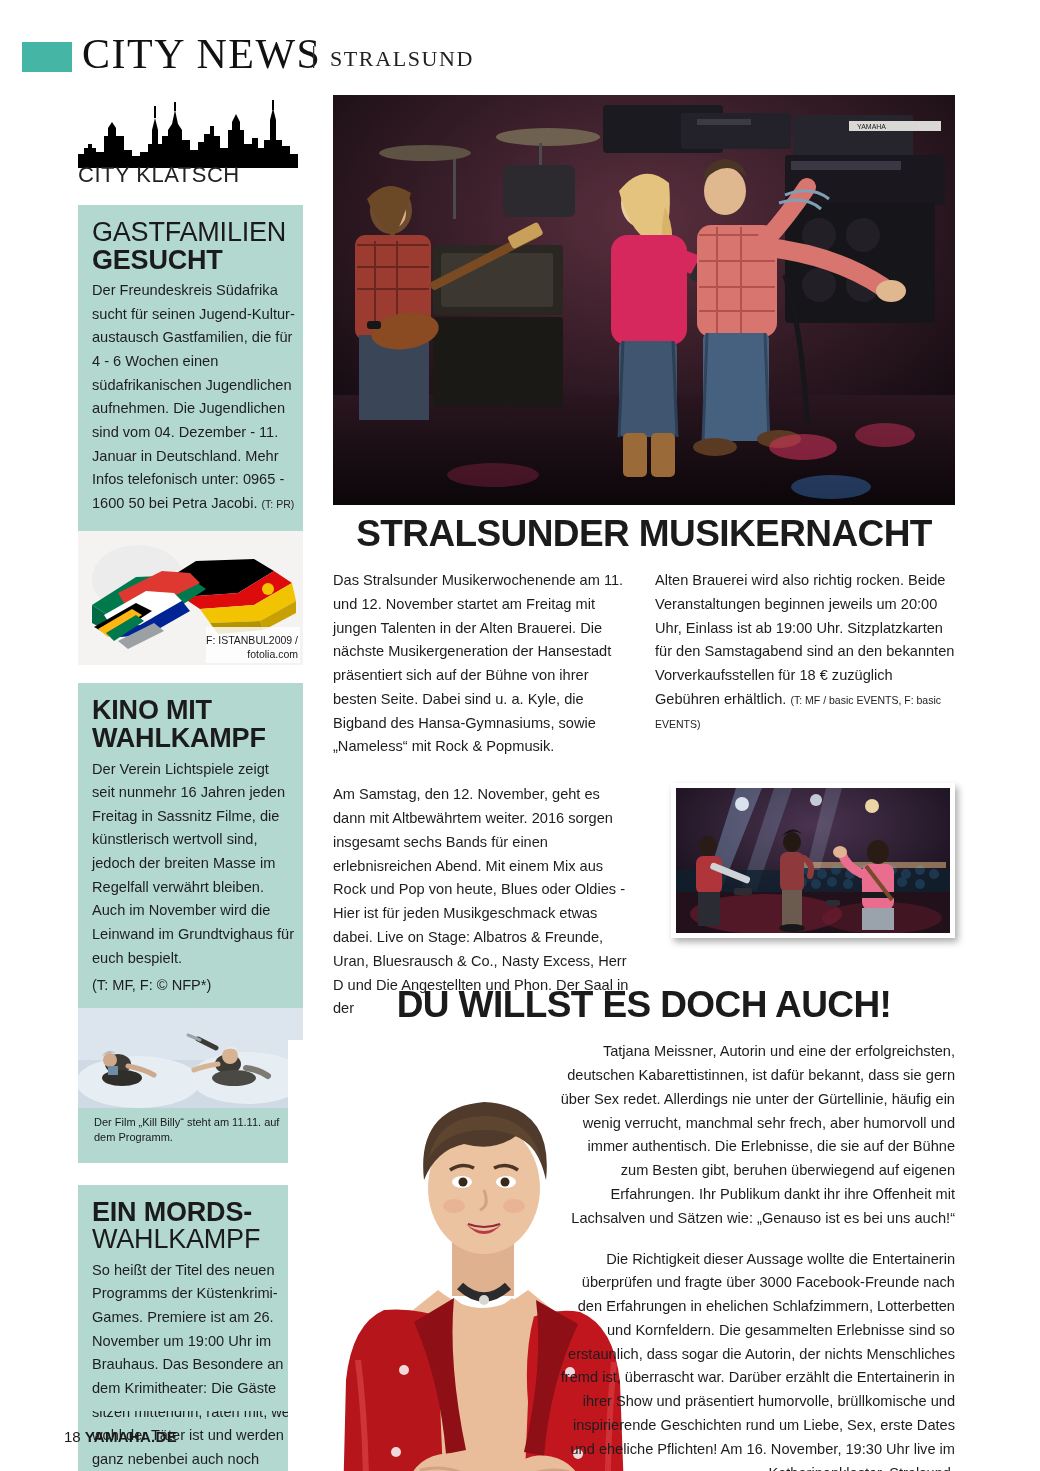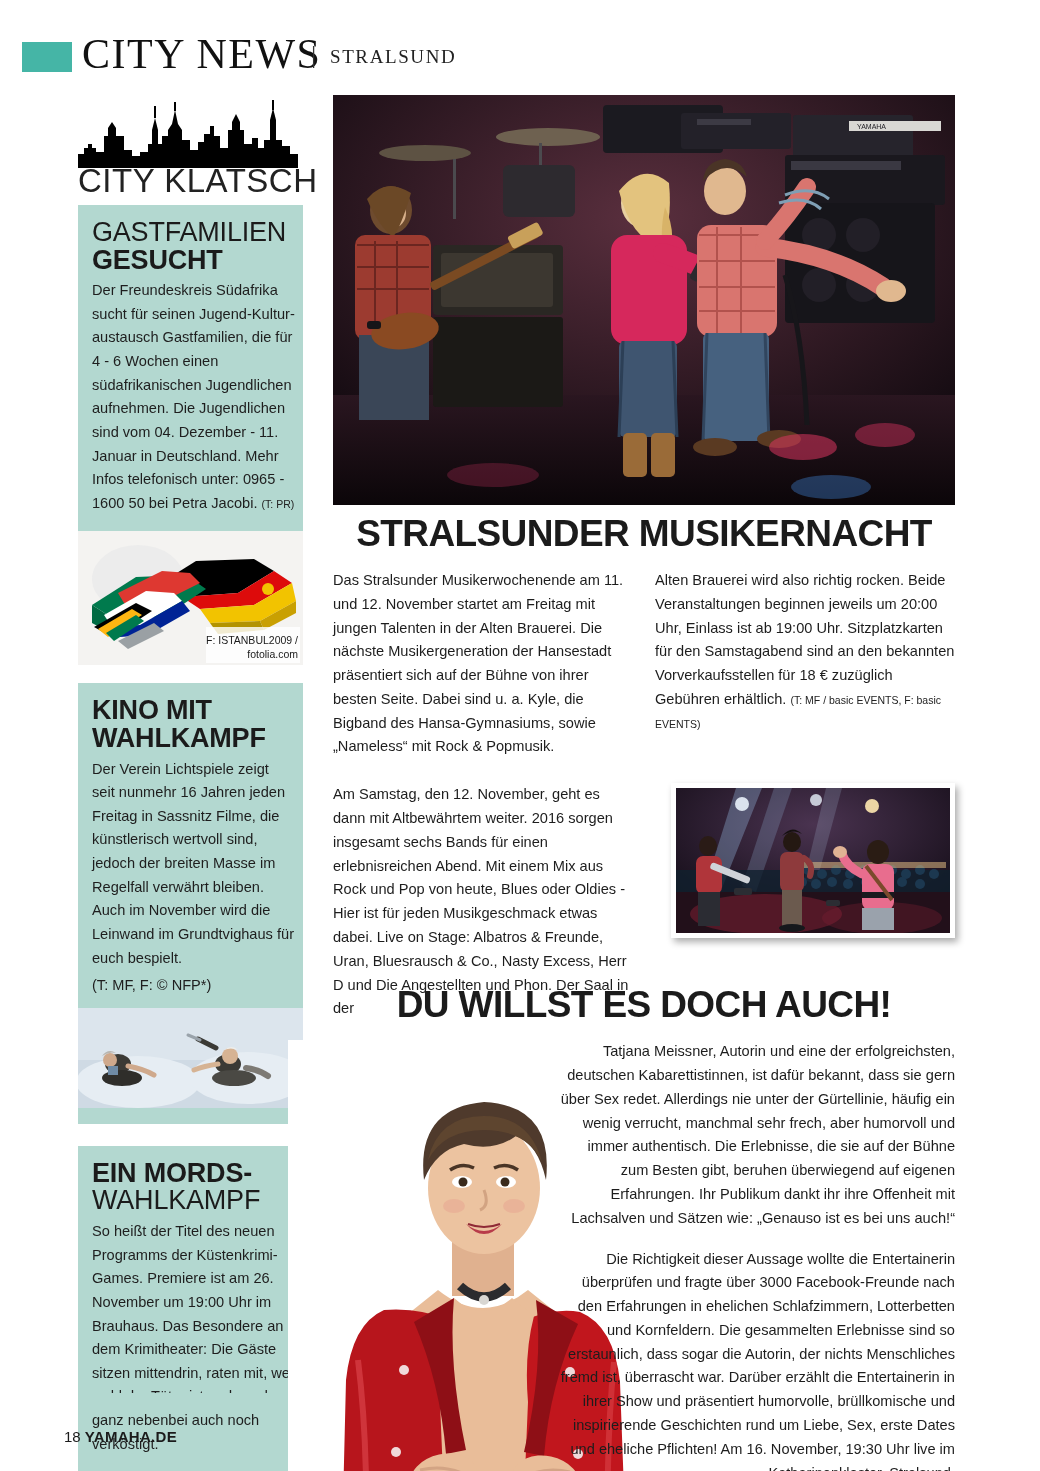--- a/index.html
+++ b/index.html
@@ -22,31 +22,31 @@
     font-family: "Liberation Serif", serif;
     font-size: 42px; letter-spacing: 1.5px; color: #111; white-space: nowrap;
   }
   .mast-sep {
     position: absolute; left: 311px; top: 4px;
     font-family: "Liberation Serif", serif; font-size: 26px; color: #333;
   }
   .mast-sub {
     position: absolute; left: 330px; top: 10px;
     font-family: "Liberation Serif", serif;
-    font-size: 19px; letter-spacing: 1.6px; color: #222; white-space: nowrap;
+    font-size: 22px; letter-spacing: 1.6px; color: #222; white-space: nowrap;
   }
 
   
   .sidebar { position: absolute; left: 78px; top: 100px; width: 225px; }
 
   .klatsch-logo { position: relative; width: 222px; height: 105px; }
   .skyline { position: absolute; left: 0; top: 0; width: 220px; height: 68px; }
   .klatsch-word {
     position: absolute; left: 0; top: 62px;
-    font-size: 33px; letter-spacing: 0.5px; color: #222; white-space: nowrap;
+    font-size: 22px; letter-spacing: 0.5px; color: #222; white-space: nowrap;
     font-family: "Liberation Sans", sans-serif; font-weight: 300;
   }
 
   .panel { background: #b3d8d0; padding: 14px 8px 16px 14px; }
 
   .panel h2 {
     font-size: 27px; line-height: 1.02; color: #1b1b1b;
     font-weight: 400; letter-spacing: -0.2px; margin-bottom: 2px;
   }
   .panel h2 .bold { font-weight: 700; display: block; }
@@ -209,20 +209,21 @@
           <ellipse cx="150" cy="56" rx="13" ry="10" fill="#3b3a35"></ellipse>
           <ellipse cx="152" cy="48" rx="8" ry="8" fill="#d6b393"></ellipse>
           <path d="M146,42 q8,-6 14,0 q-7,-3 -14,0Z" fill="#efeeea"></path>
           <path d="M140,56 q-14,2 -24,6" stroke="#d6b393" stroke-width="5" fill="none" stroke-linecap="round"></path>
           <path d="M138,40 l-18,-9" stroke="#3b3a35" stroke-width="5" fill="none" stroke-linecap="round"></path>
           <path d="M122,32 l-12,-5" stroke="#9aa3ab" stroke-width="3" fill="none" stroke-linecap="round"></path>
           <ellipse cx="156" cy="70" rx="22" ry="8" fill="#4a4944"></ellipse>
           <path d="M168,60 q14,2 22,8" stroke="#7d7a74" stroke-width="6" fill="none" stroke-linecap="round"></path>
         </svg>
       </div>
+      <div class="filmcap">Der Film „Kill Billy“ steht am 11.11. auf dem Programm.</div>
     </div>
 
     <div style="height:22px"></div>
 
     <div class="panel">
       <h2>
         <span class="bold">EIN MORDS-</span>
         <span class="light">WAHLKAMPF</span>
       </h2>
       <p><span>So heißt der Titel des neuen Programms der Küstenkrimi-Games. Premiere ist am 26. November um 19:00 Uhr im Brauhaus. Das Besondere an dem Krimitheater: Die Gäste sitzen mittendrin, raten mit, wer wohl der Täter ist und werden ganz nebenbei auch noch verköstigt.</span> </p>

